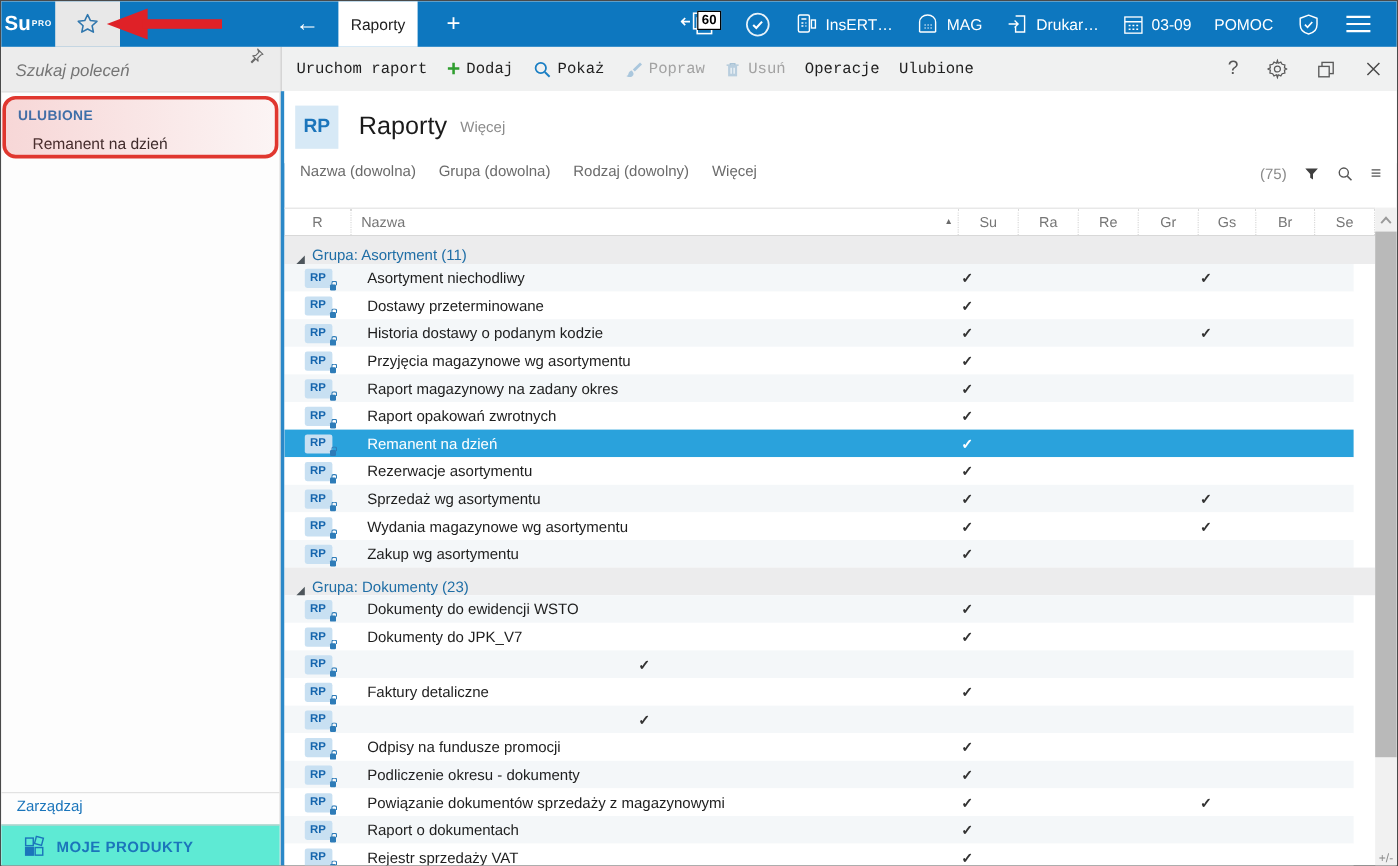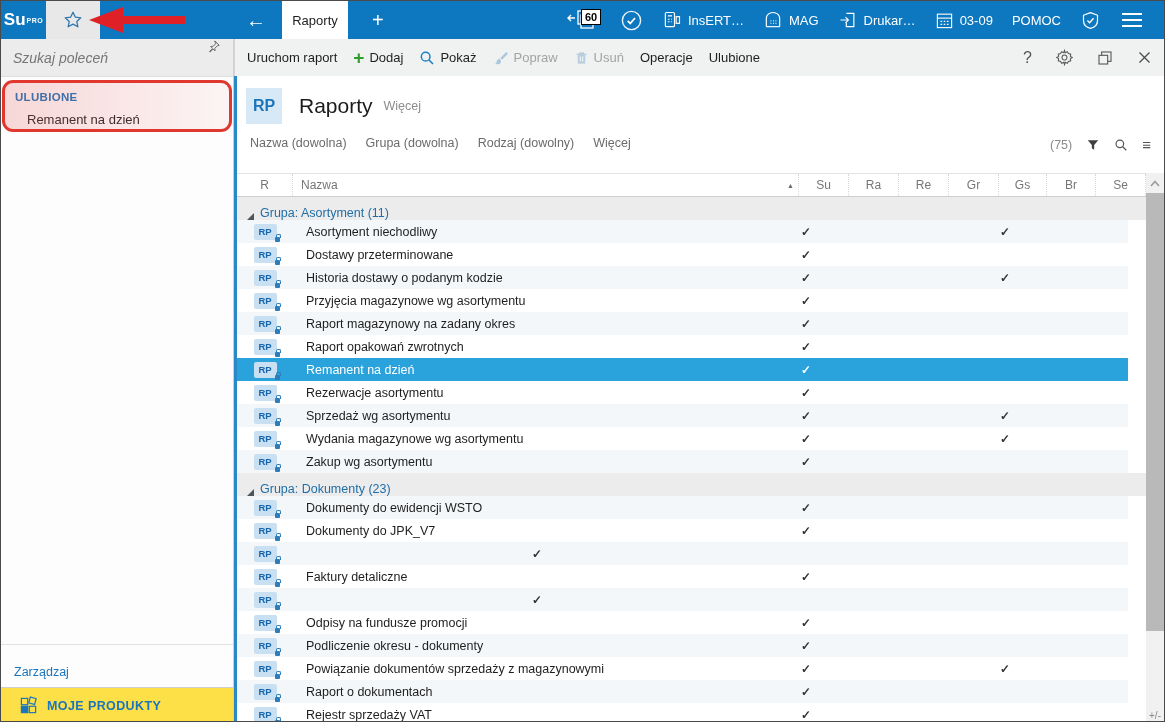--- a/index.html
+++ b/index.html
@@ -25,27 +25,27 @@
   .annot-arrow .shaft { position:absolute; left:30px; top:9px; width:66px; height:8px; background:#df2127; }
   .annot-box { position:absolute; left:1px; top:79px; width:230px; height:52px; border:3px solid #e0372f; border-radius:11px; background:linear-gradient(to right, rgba(225,80,80,.22), rgba(225,80,80,.05)); z-index:40; pointer-events:none; }
 
   
   .bodyrow { display:flex; height:684px; }
   .sidebar { width:233px; background:#fdfdfd; border-right:1px solid #cfcfcf; display:flex; flex-direction:column; }
   .search-row { height:38px; background:#ececec; display:flex; padding:0 12px; border-bottom:1px solid #dedede; }
   .search-row input { flex:1; border:none; background:transparent; outline:none; font-style:italic; font-size:14px; color:#8f8f8f; font-family:"Liberation Sans",sans-serif; }
   .fav-header { margin:14px 0 0 14px; color:#1b75bb; font-weight:bold; font-size:11.5px; letter-spacing:.3px; }
   .fav-item { margin:9px 0 0 26px; color:#262626; font-size:13px; }
-  .manage-row { margin-top:auto; border-top:1px solid #e2e2e2; padding:20px 0 8px 13px; color:#1b75bb; font-size:12.5px; }
-  .products-row { height:36px; background:#fde047; border-top:1px solid #cdcdcd; display:flex; align-items:center; gap:9px; padding-left:18px; color:#1b75bb; font-weight:bold; font-size:12.5px; letter-spacing:.4px; }
+  .manage-row { margin-top:auto; border-top:1px solid #e2e2e2; padding:4px 0 8px 13px; color:#1b75bb; font-size:12.5px; }
+  .products-row { height:36px; background:#5eead4; border-top:1px solid #cdcdcd; display:flex; align-items:center; gap:9px; padding-left:18px; color:#1b75bb; font-weight:bold; font-size:12.5px; letter-spacing:.4px; }
 
   .main { flex:1; display:flex; flex-direction:column; background:#fff; min-width:0; }
   
   .toolbar { height:37px; background:#f0f1f1; display:flex; align-items:center; gap:16px; padding:0 12px; font-size:13px; color:#1f1f1f; border-left:1px solid #d5d5d5; }
-  .tool { display:flex; align-items:center; gap:5px; }
+  .tool { display:flex; align-items:center; gap:5px;font-family:Liberation Mono, monospace; }
   .tool.disabled { color:#a3a3a3; }
   .tool .plus-ic { color:#2f9e2f; font-weight:bold; font-size:19px; line-height:14px; }
   .toolbar-right { margin-left:auto; display:flex; align-items:center; gap:24px; color:#555; }
   .help-q { font-size:16px; color:#555; }
 
   .below-toolbar { flex:1; display:flex; flex-direction:column; border-left:3px solid #2b88c8; min-height:0; }
   
   .mod-header { height:60px; display:flex; align-items:center; padding-left:9px; background:#fff; }
   .mod-badge { width:36px; height:36px; background:#d7e9f6; color:#1b75bb; font-weight:bold; font-size:16px; display:flex; align-items:center; justify-content:center; }
   .mod-title { margin-left:17px; font-size:21px; color:#1b1b1b; }

